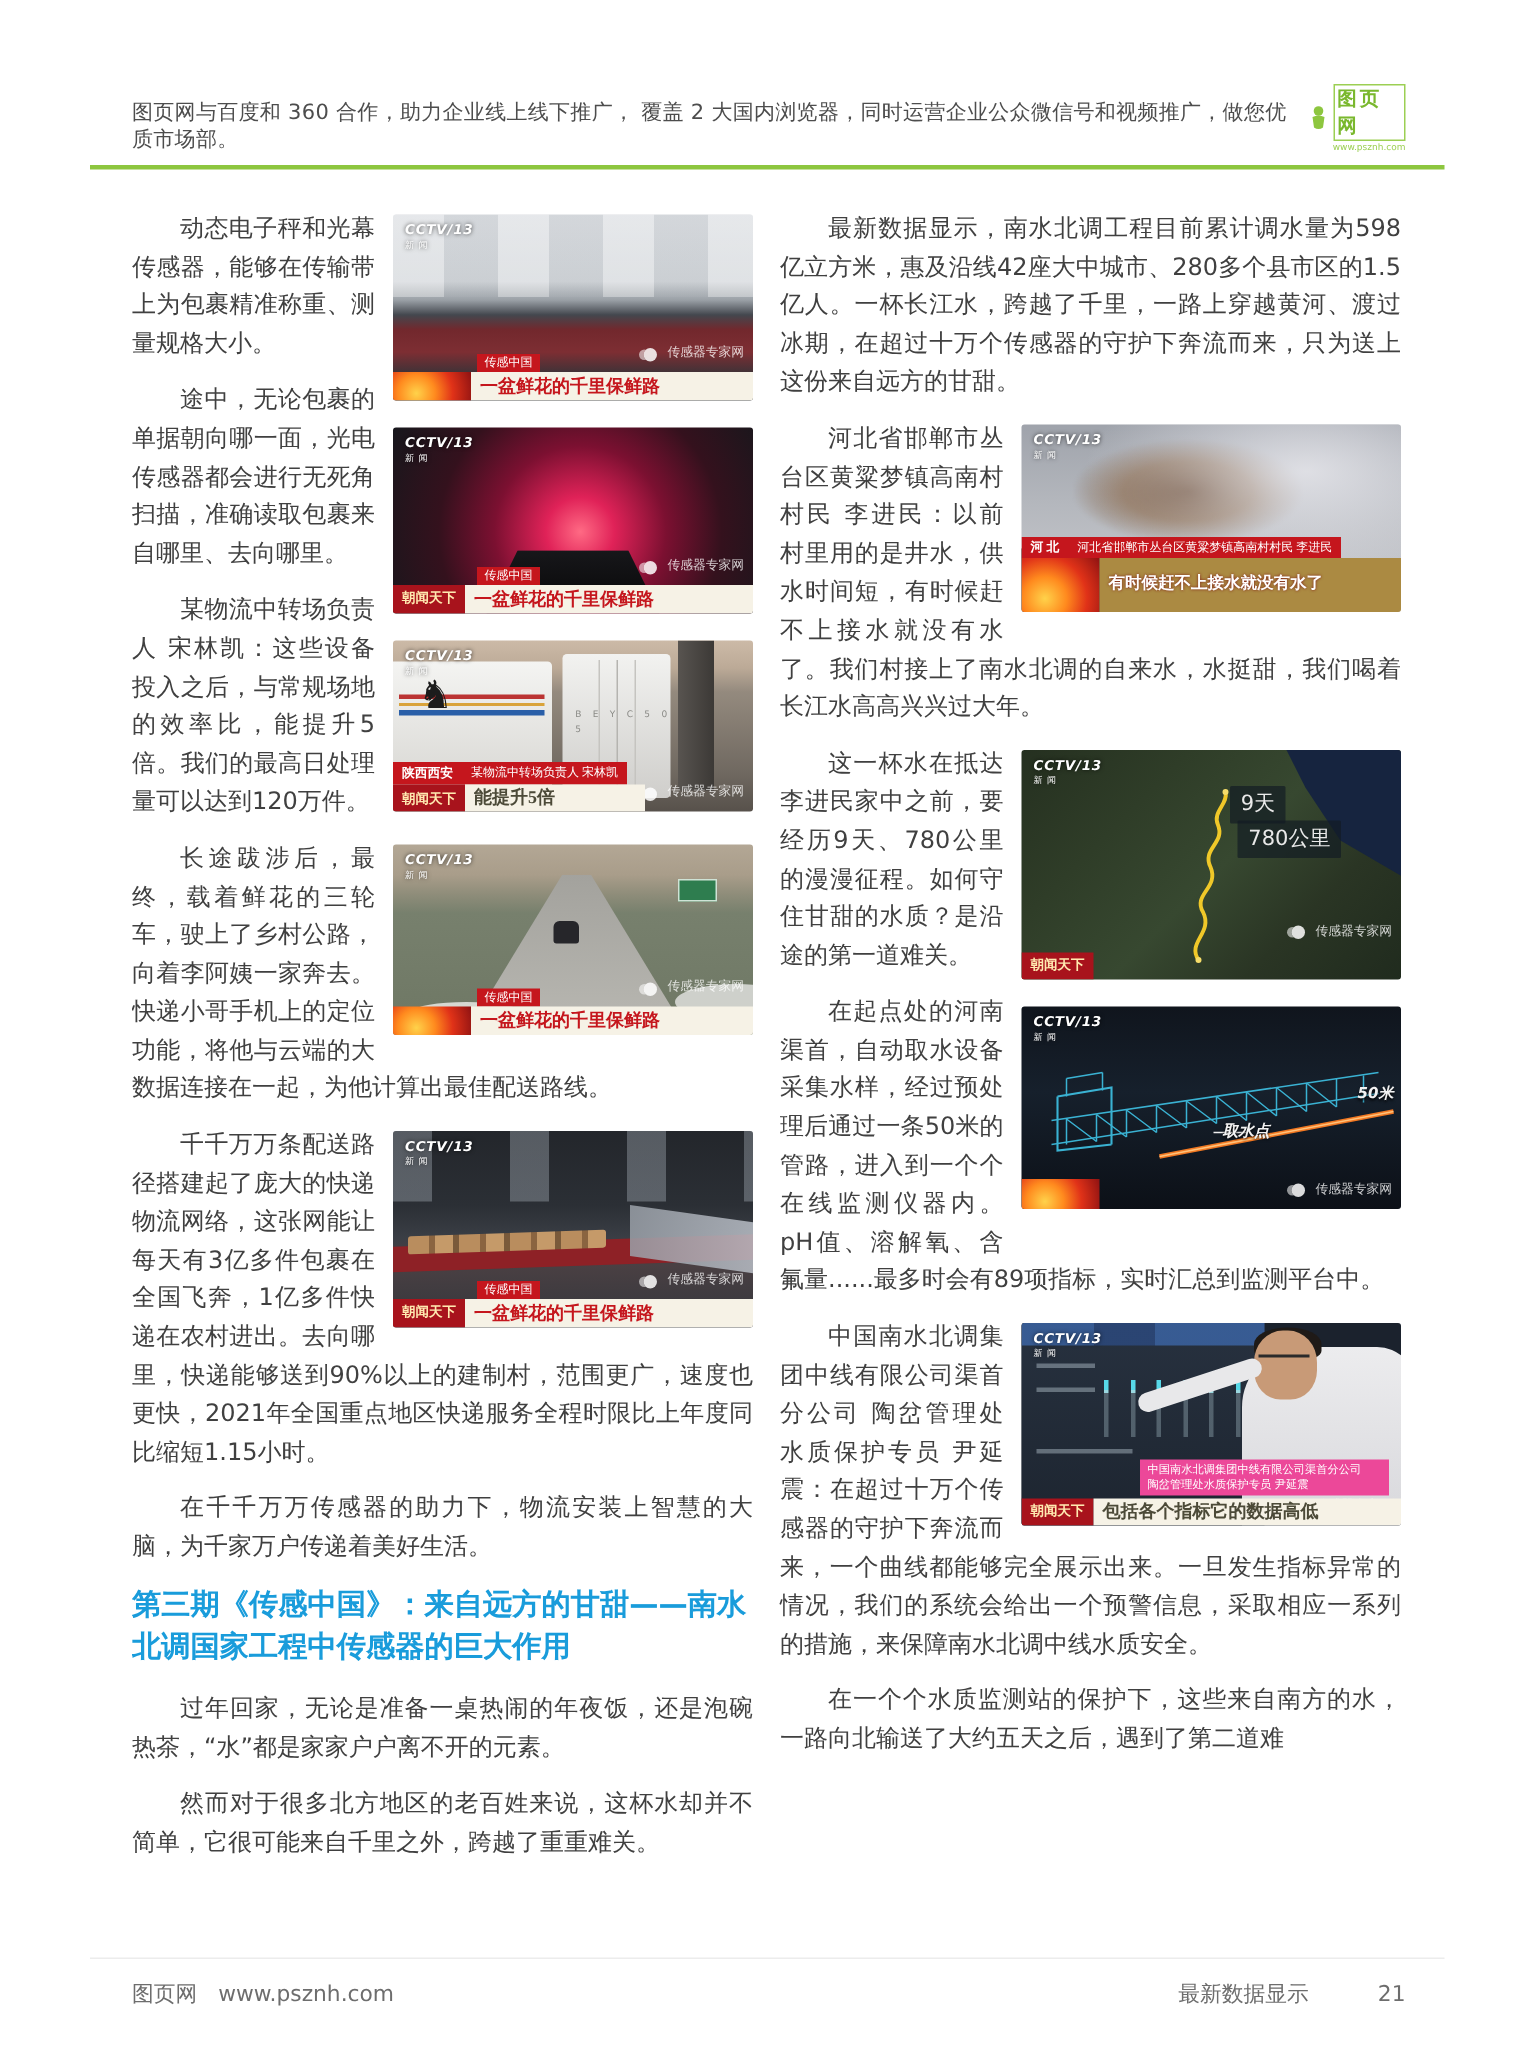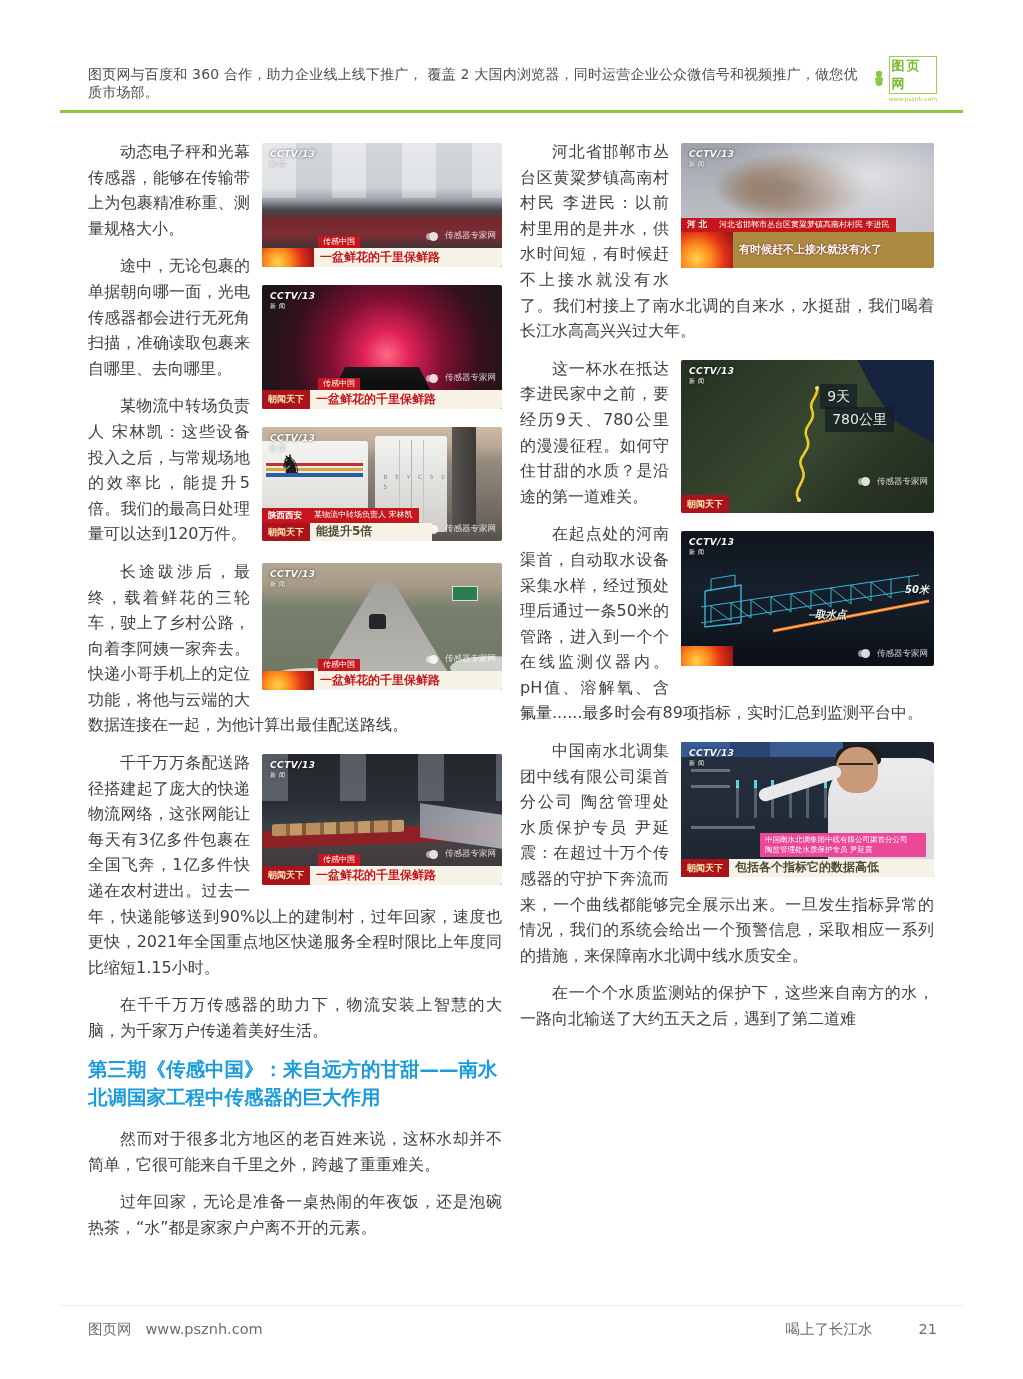--- a/index.html
+++ b/index.html
@@ -38,21 +38,21 @@
   .cctv-main { display:block; font-weight:bold; font-size:9px; font-style:italic; letter-spacing:.5px; }
   .cctv-sub { display:block; font-size:6px; margin-top:2px; letter-spacing:3px; }
 
   .wm { position:absolute; right:6px; color:rgba(255,255,255,.78); font-size:8.5px; display:flex; align-items:center; gap:7px;justify-content:center; }
   .wm-b0 { bottom:5px; } .wm-b22 { bottom:24px; }
   .wm-icon { width:9px; height:9px; border-radius:50%; background:rgba(255,255,255,.85);
              box-shadow:-4px 0 0 -1px rgba(255,255,255,.55); }
 
   .tag-above { position:absolute; bottom:19px; left:56px; background:#c5161d; color:#fff; font-size:8px; padding:1px 5px; line-height:1.3; }
   .cap { position:absolute; left:0; right:0; bottom:0; display:flex; align-items:stretch; height:19px; }
-  .cap2 { position:absolute; left:0; right:0; bottom:0; }
+  .cap2 { position:absolute; left:0; right:0; bottom:0;font-family:Liberation Serif, serif; }
   .row { display:flex; align-items:stretch; }
   .tag { background:#a8131c; color:#ffe9b0; font-size:9px; font-weight:bold; padding:0 6px; display:flex; align-items:center; white-space:nowrap; }
   .tag-loc { background:#c5161d; color:#fff; font-size:8.5px; font-weight:bold; padding:0 6px; display:flex; align-items:center; white-space:nowrap; }
   .bar-white { flex:1; background:#f6f2e6; color:#c5161d; font-weight:bold; font-size:12px; display:flex; align-items:center; padding:0 6px; white-space:nowrap; overflow:hidden; }
   .bar-white.dark { color:#4c4a38; }
   .bar-red { background:#c5161d; color:#fff; font-size:8px; display:flex; align-items:center; padding:0 6px; white-space:nowrap; overflow:hidden; }
   .bar-tan { flex:1; background:#ab8a42; color:#fff; font-weight:bold; font-size:11px; display:flex; align-items:center; padding:0 6px; text-shadow:0 0 2px #7a1010; white-space:nowrap; overflow:hidden; }
   .flame { width:52px; background:
       radial-gradient(circle at 30% 75%, #ffd24a 0%, #ff8a1e 32%, #e03218 62%, #8e1212 100%); }
   .org-bar { position:absolute; left:58px; right:8px; bottom:20px; background:#ec4899; color:#fff; font-size:7.5px; line-height:1.35; padding:2px 5px;margin-left:21px; }
@@ -237,32 +237,33 @@
         <div class="wm wm-b22">
             <span class="wm-icon"></span>
             <span>传感器专家网</span>
           </div>
         <div class="tag-above">传感中国</div>
         <div class="cap">
           <div class="tag">朝闻天下</div>
           <div class="bar-white">一盆鲜花的千里保鲜路</div>
         </div>
       </div>
-      <p>千千万万条配送路径搭建起了庞大的快递物流网络，这张网能让每天有3亿多件包裹在全国飞奔，1亿多件快递在农村进出。过去一年，快递能够送到90%以上的建制村，过年回家，速度也更快，2021年全国重点地区快递服务全程时限比上年度同比缩短1.15小时。</p>
+      <p>千千万万条配送路径搭建起了庞大的快递物流网络，这张网能让每天有3亿多件包裹在全国飞奔，1亿多件快递在农村进出。去向哪里，快递能够送到90%以上的建制村，范围更广，速度也更快，2021年全国重点地区快递服务全程时限比上年度同比缩短1.15小时。</p>
 
       <p>在千千万万传感器的助力下，物流安装上智慧的大脑，为千家万户传递着美好生活。</p>
 
       <div class="blue-head">第三期《传感中国》：来自远方的甘甜——南水北调国家工程中传感器的巨大作用</div>
 
+      <p>过年回家，无论是准备一桌热闹的年夜饭，还是泡碗热茶，“水”都是家家户户离不开的元素。</p>
       <p>然而对于很多北方地区的老百姓来说，这杯水却并不简单，它很可能来自千里之外，跨越了重重难关。</p>
-      <p>过年回家，无论是准备一桌热闹的年夜饭，还是泡碗热茶，“水”都是家家户户离不开的元素。</p>
     </div>
 
     <div class="col">
 
+      <p>最新数据显示，南水北调工程目前累计调水量为598亿立方米，惠及沿线42座大中城市、280多个县市区的1.5亿人。一杯长江水，跨越了千里，一路上穿越黄河、渡过冰期，在超过十万个传感器的守护下奔流而来，只为送上这份来自远方的甘甜。</p>
 
       <div class="shot rw h125 sc6">
         <div class="food"></div>
         <div class="pan"></div>
         <div class="steam"></div>
         <div class="cctv">
             <span class="cctv-main">CCTV/13</span>
             <span class="cctv-sub">新闻</span>
           </div>
         <div class="wm wm-b0">
@@ -377,18 +378,18 @@
       <p>在一个个水质监测站的保护下，这些来自南方的水，一路向北输送了大约五天之后，遇到了第二道难</p>
     </div>
   </div>
 
   <div class="ftr">
     <div class="ftr-left">
       <span>图页网</span>
       <span>www.psznh.com</span>
     </div>
     <div class="ftr-right">
-      <span>喝上了长江水</span>
+      <span>最新数据显示</span>
       <span>21</span>
     </div>
   </div>
 
 </div>
 
 </body></html>

